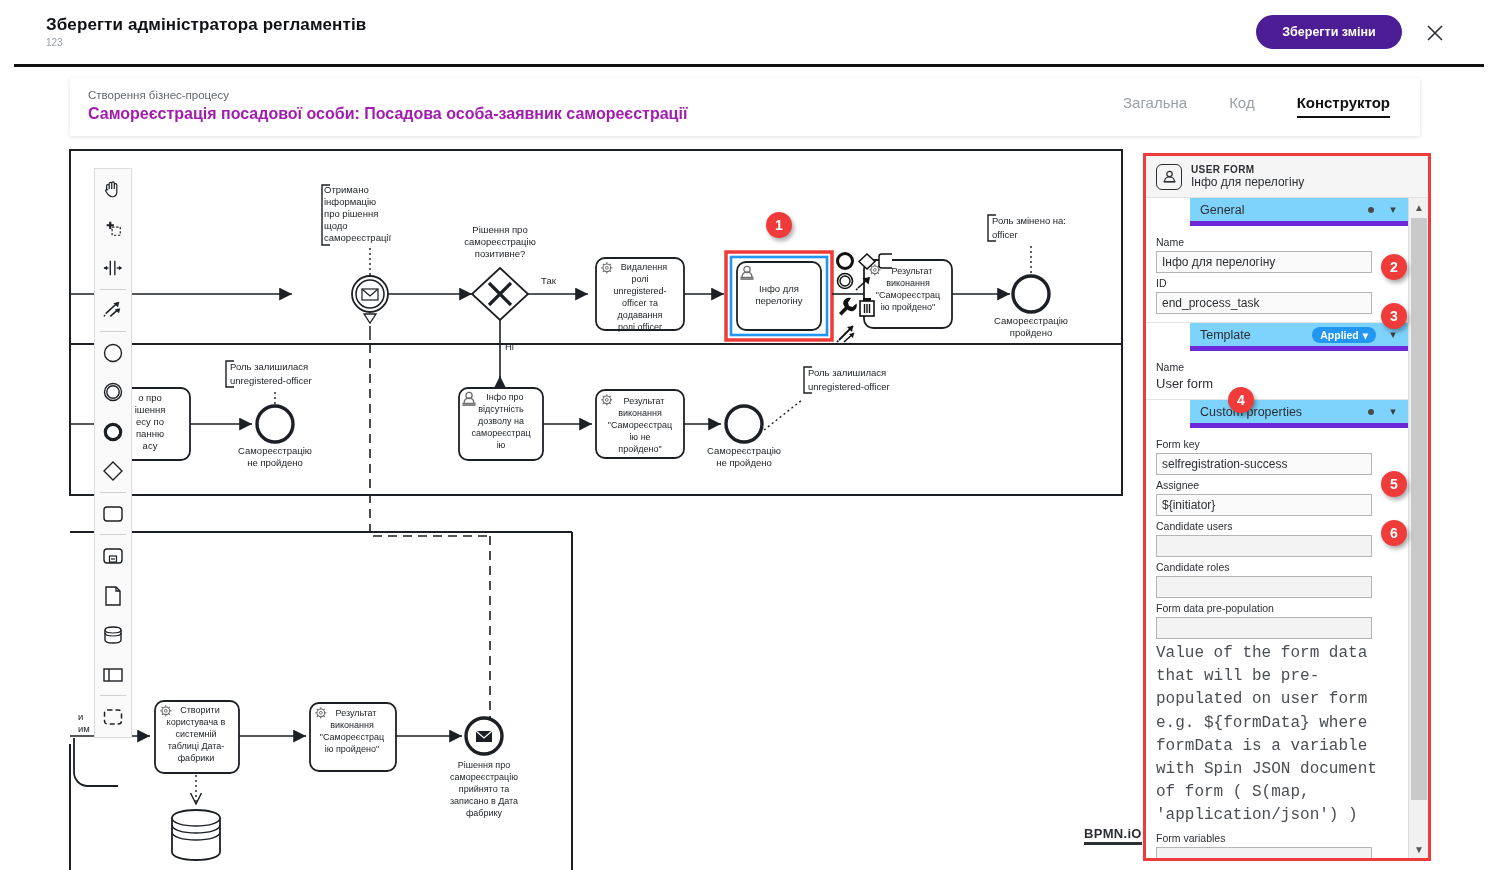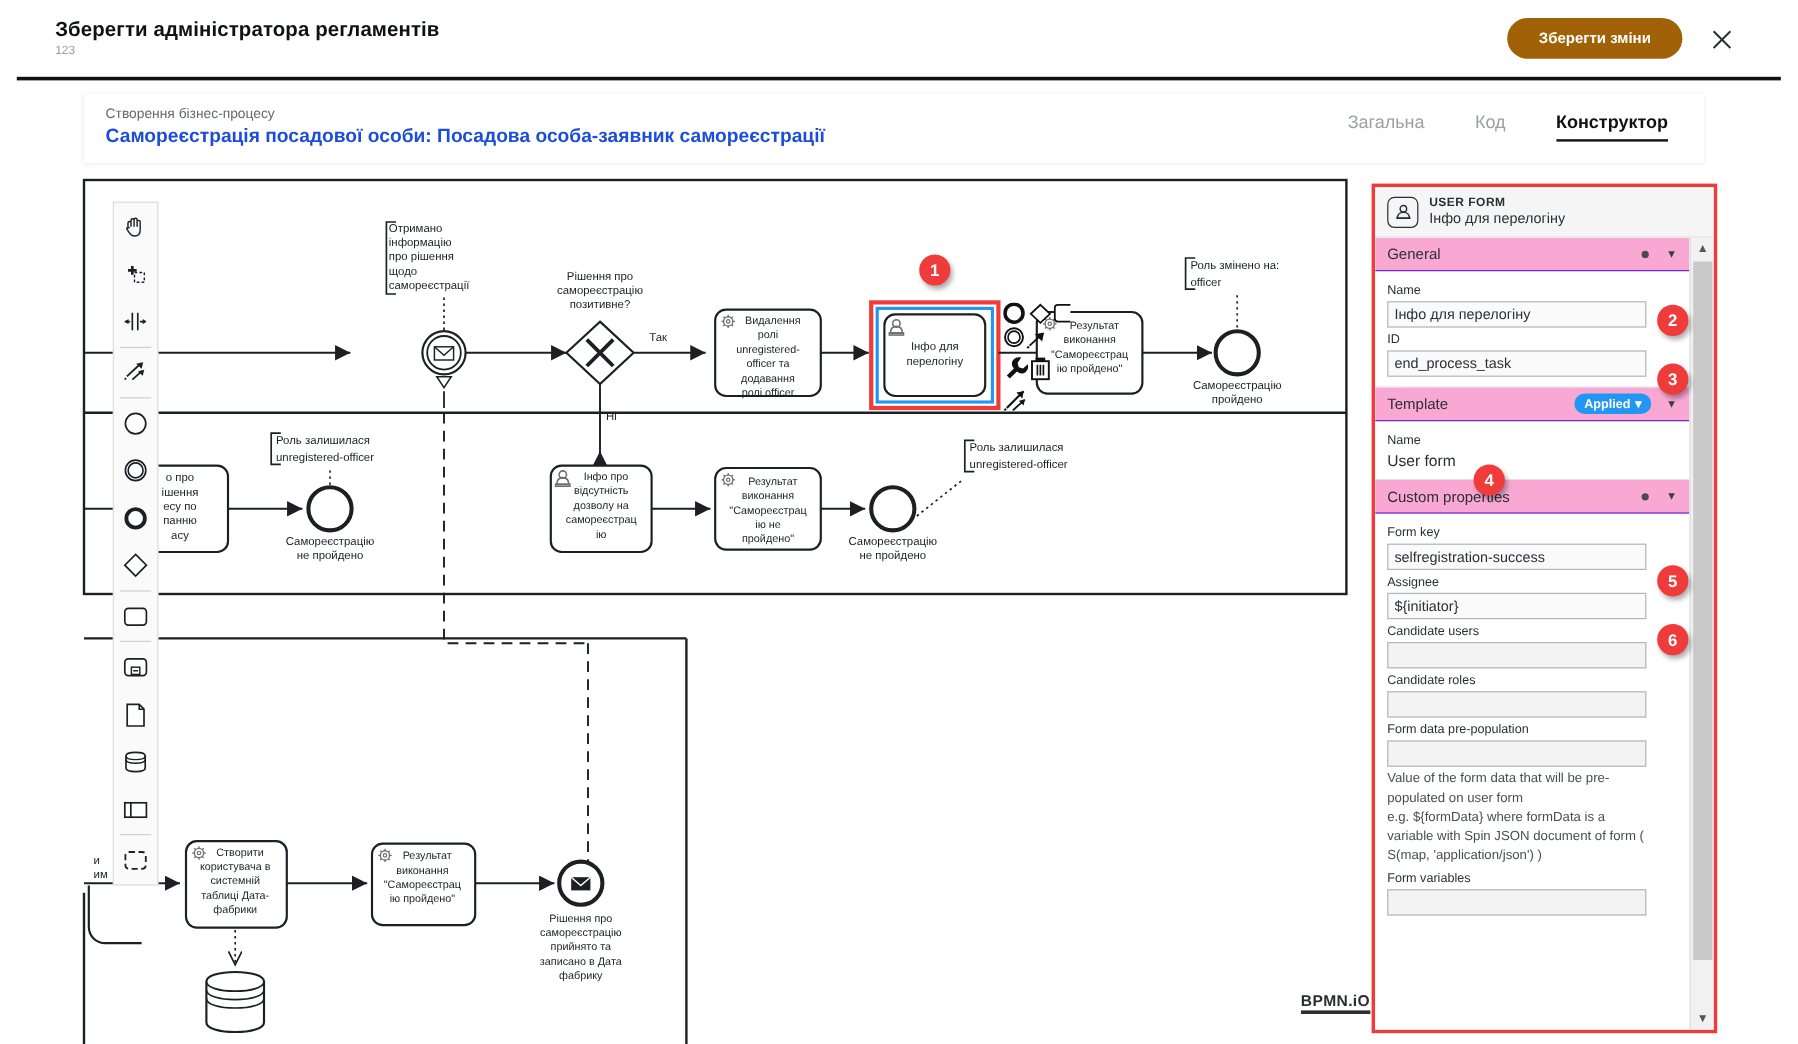--- a/index.html
+++ b/index.html
@@ -20,21 +20,21 @@
   .appbar-title {
     position:absolute; left:46px; top:15px;
     font-size:17px; font-weight:700; color:#0f1114; letter-spacing:.1px;
   }
   .appbar-sub {
     position:absolute; left:46px; top:37px;
     font-size:10px; color:#9aa0a6;
   }
   .save-btn {
     position:absolute; left:1256px; top:15px; width:146px; height:34px;
-    background:#a16207; color:#fff; border:none; border-radius:18px;
+    background:#4c1d95; color:#fff; border:none; border-radius:18px;
     font-size:12.5px; font-weight:700; cursor:pointer;
     font-family:"Liberation Sans", sans-serif;
     display:flex; align-items:center; justify-content:center;
   }
   .close-btn {
     position:absolute; left:1420px; top:18px; width:30px; height:30px;
     display:flex; align-items:center; justify-content:center;
     cursor:pointer; color:#2b2f33;
   }
   .appbar-rule {
@@ -45,21 +45,21 @@
   .subcard {
     position:absolute; left:70px; top:78px; width:1350px; height:58px;
     background:#fff;
     box-shadow: 0 1px 4px rgba(0,0,0,.13);
     text-decoration: underline;
   }
   .subcard .crumb {
     position:absolute; left:18px; top:11px; font-size:11.5px; color:#63686d;
   }
   .subcard .proc-title {
-    position:absolute; left:18px; top:27px; font-size:16px; font-weight:700; color:#1d4ed8;
+    position:absolute; left:18px; top:27px; font-size:16px; font-weight:700; color:#a21caf;
   }
   .tabs { position:absolute; right:30px; top:16px; display:flex; gap:42px; align-items:flex-start; }
   .tab {
     font-size:15px; color:#9aa0a6; cursor:pointer; padding-bottom:5px;
     font-family:"Liberation Sans", sans-serif;
   }
   .tab.active { color:#111; font-weight:700; border-bottom:2px solid #111; }
 
   
   .canvas {
@@ -106,34 +106,34 @@
   }
   .ph-type { font-size:10px; font-weight:700; color:#2b2f33; letter-spacing:.4px; }
   .ph-name { font-size:12px; color:#2b2f33; }
 
   .props-scroll {
     position:absolute; left:0; top:42px; width:262px; height:660px;
     background:#fff; overflow:hidden;
   }
   .group-head {
     height:28px; display:flex; align-items:center; padding:0 8px 0 10px;
-    border-bottom:1px solid #6d28d9; background:#f9a8d4;
+    border-bottom:5px solid #6d28d9; background:#7dd3fc;margin-left:44px;
   }
   .group-head .gh-title { font-size:12.5px; color:#2b2f33; flex:1; }
   .dot { width:6px; height:6px; border-radius:50%; background:#4a4a4a; margin-right:12px; }
   .chev { color:#3b3f43; font-size:11px; width:14px; text-align:center; cursor:pointer; }
   .grp-body { padding:6px 10px 8px 10px; }
   .fld-label { font-size:10.5px; color:#2b2f33; margin:4px 0 3px 0; }
   .fld-input {
     width:216px; height:22px; border:1px solid #b5b5b5; background:#fafafa;
     font-size:12px; color:#2b2f33; padding:0 5px;
     font-family:"Liberation Sans", sans-serif;
   }
   .fld-input.empty { background:#f3f3f3; }
-  .fld-hint { font-size:11px; color:#4a4e52; line-height:1.45; margin-top:3px; width:222px; }
+  .fld-hint { font-size:16px; color:#4a4e52; line-height:1.45; margin-top:3px; width:222px;font-family:Liberation Mono, monospace; }
   .tpl-pill {
     background:#2196f3; color:#fff; font-size:10.5px; font-weight:700;
     border-radius:11px; padding:2px 8px; display:inline-flex; align-items:center; gap:4px;
     margin-right:10px; cursor:pointer;
   }
   .tpl-name-val { font-size:13px; color:#2b2f33; margin-top:1px; }
   .divider-line { height:1px; background:#e4e4e4; }
 
   
   .sbar {

